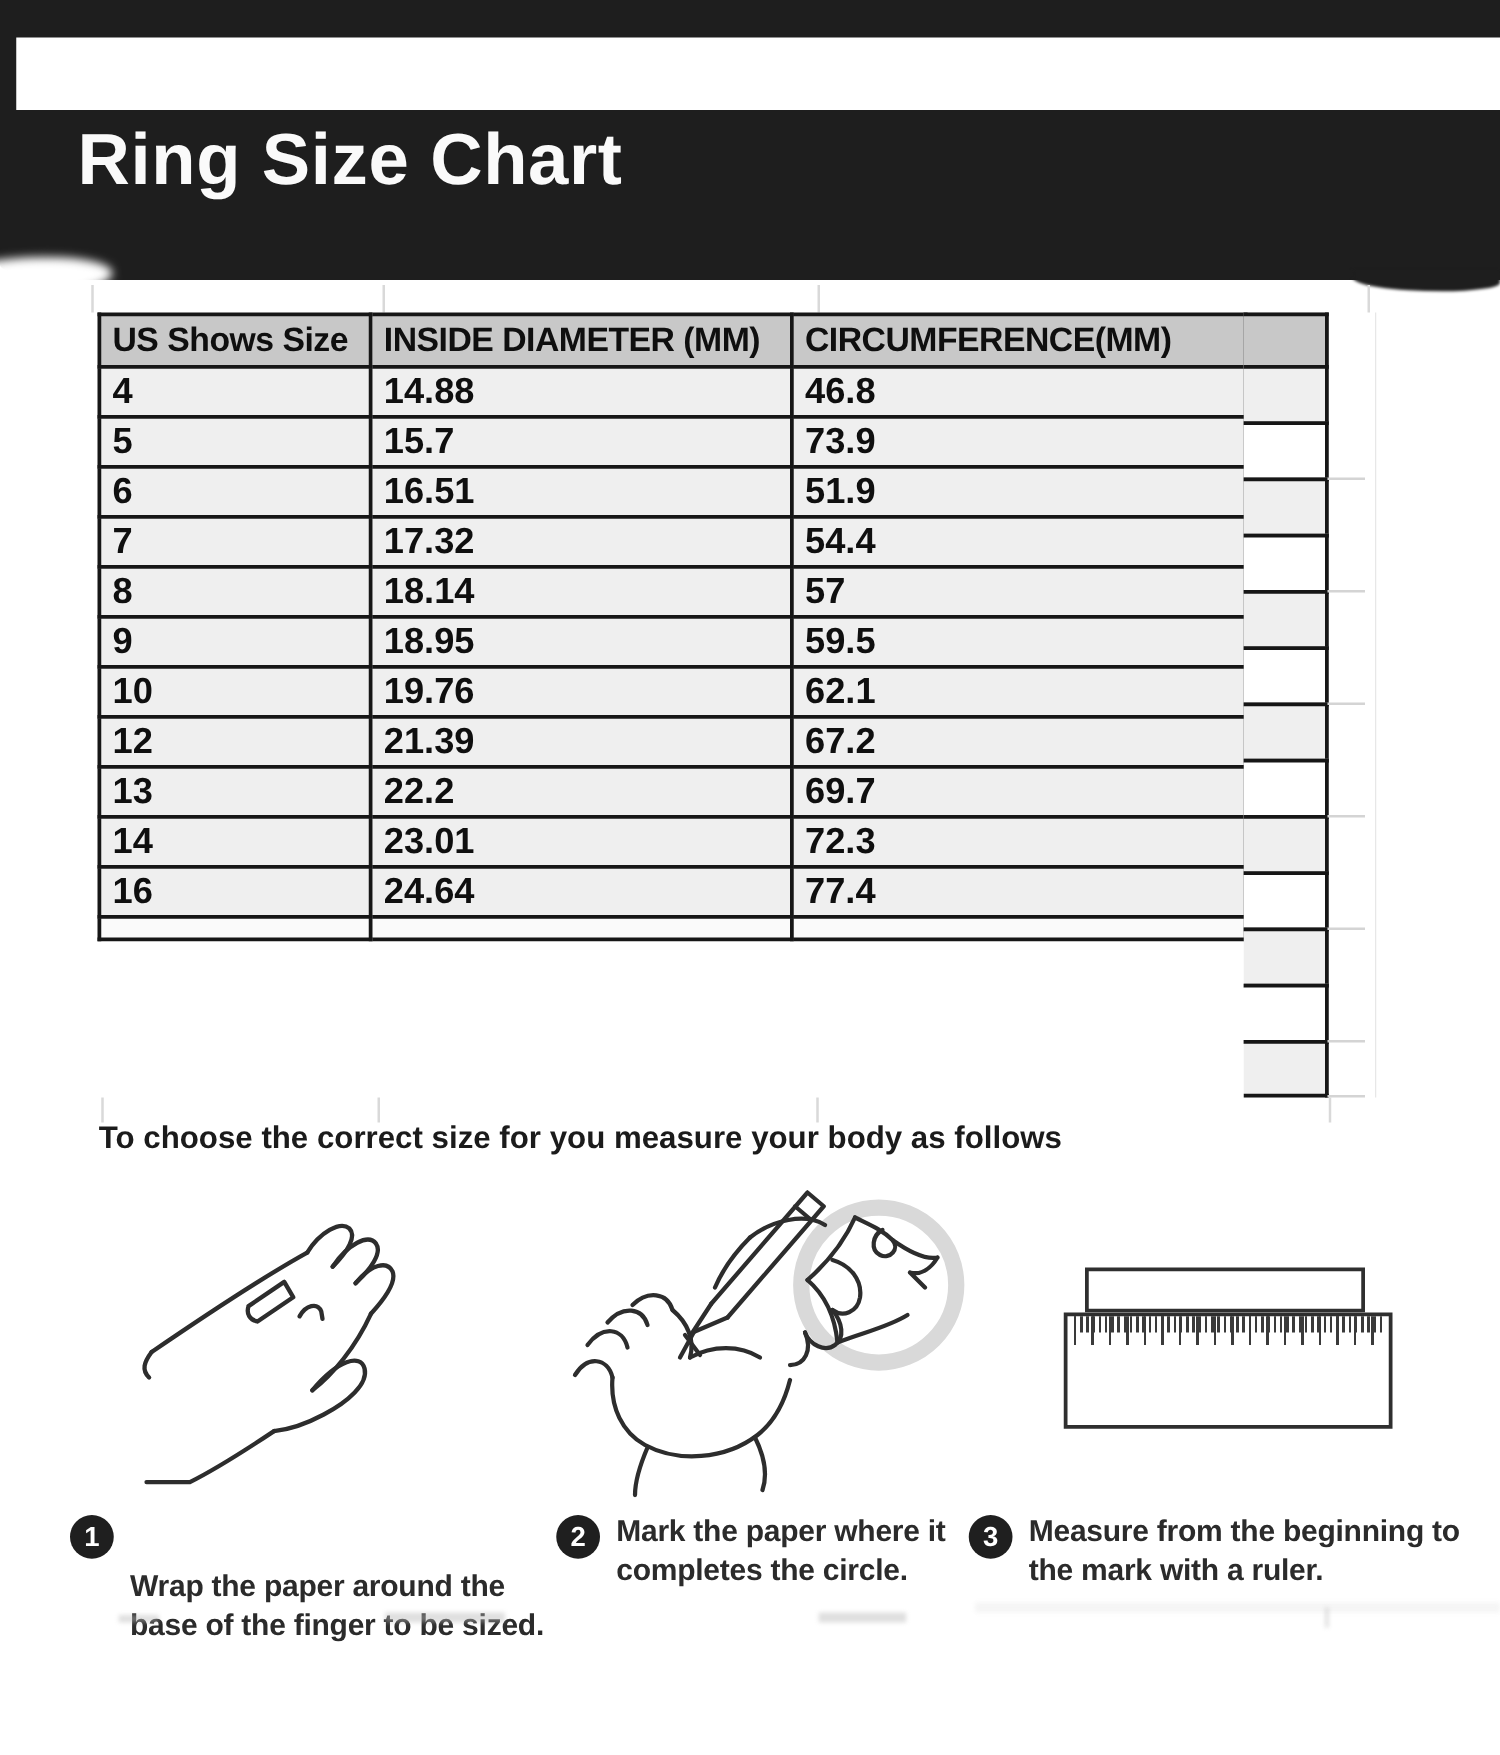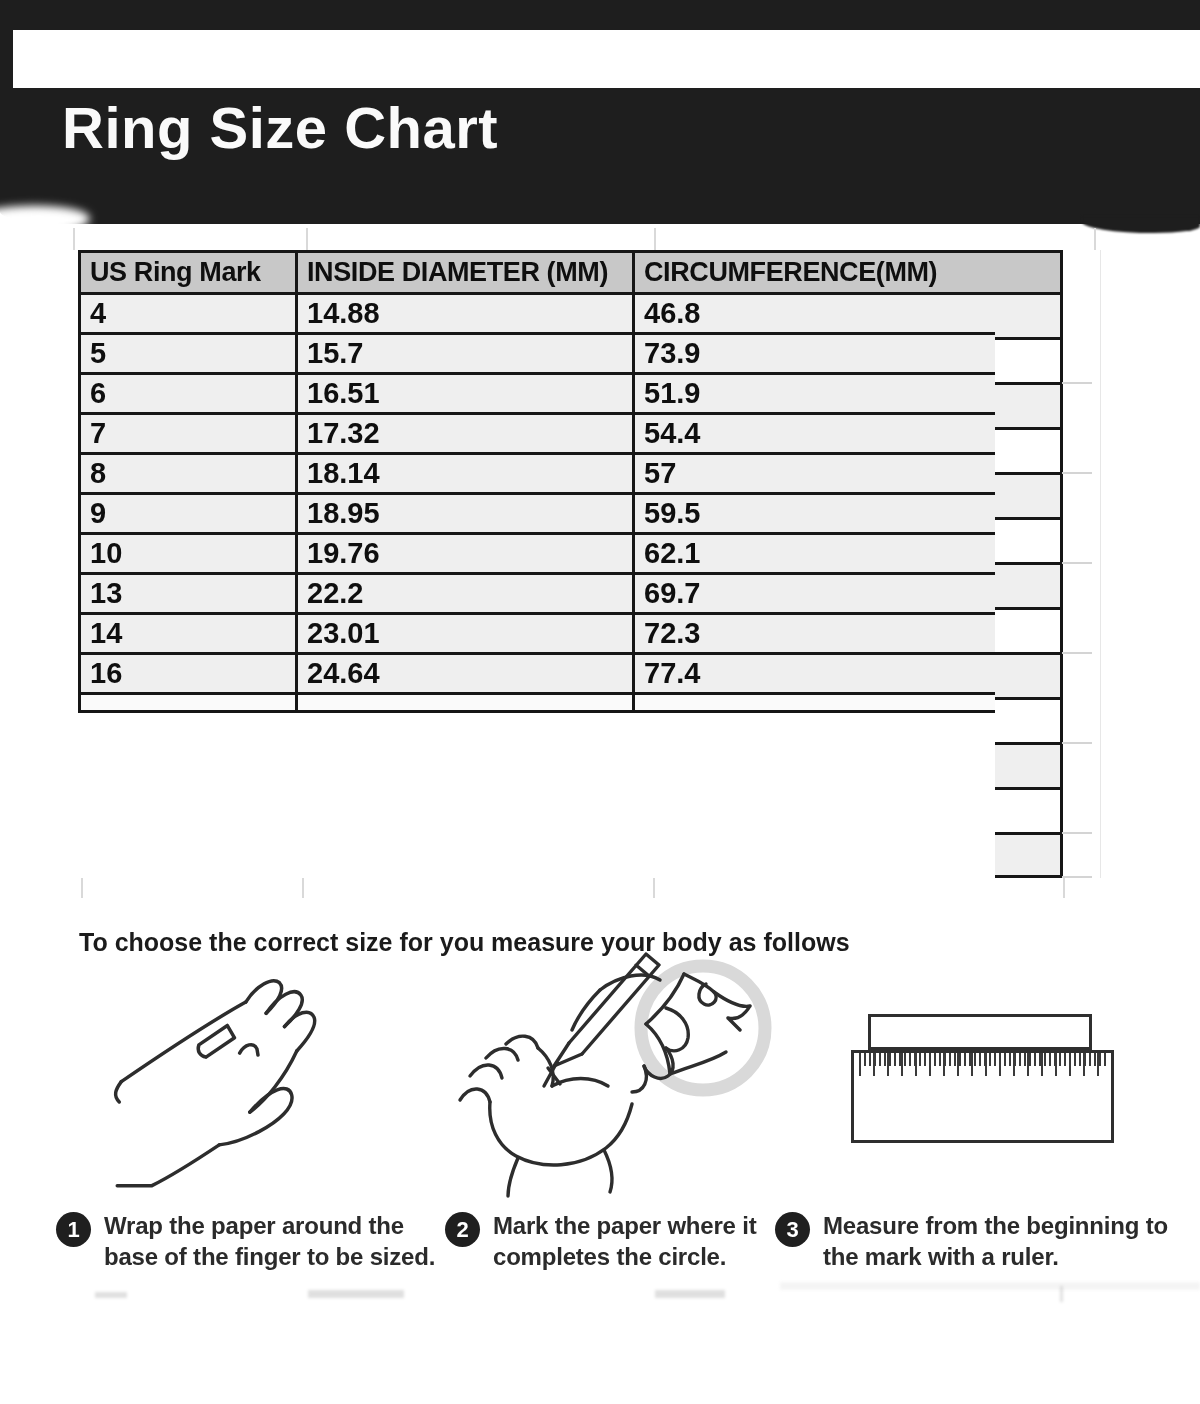--- a/index.html
+++ b/index.html
@@ -42,21 +42,21 @@
   .ring-table td { background:#efefef; height:37px; font-size:29px; }
   .ring-table tr.empty-row td { height:15px; background:#fafafa; }
   
   .xcell {
     position:absolute; left:995px; width:68px; box-sizing:border-box;
     border:3px solid #161616; border-left:none;
   }
   .xhead { top:250px; height:45px; background:#c8c8c8; }
   .xa { background:#efefef; } .xb { background:#ffffff; }
   
-  .caption { position:absolute; left:79px; top:896px; font-size:25px; font-weight:bold; color:#1b1b1b;margin-top:32px; }
+  .caption { position:absolute; left:79px; top:896px; font-size:25px; font-weight:bold; color:#1b1b1b; }
   
   .illus { position:absolute; }
   .illus svg { display:block; }
   .ruler-paper {
     position:absolute; left:868px; top:1014px; width:224px; height:36px;
     background:#ffffff; border:3px solid #2f2f2f; box-sizing:border-box;
   }
   .ruler-body {
     position:absolute; left:851px; top:1050px; width:263px; height:93px;
     background:#ffffff; border:3px solid #2f2f2f; box-sizing:border-box;
@@ -93,21 +93,21 @@
   <div class="gs gs-v" style="left:1094px;top:228px;height:22px;"></div>
 
   <table class="ring-table">
     <colgroup>
         <col style="width:217px">
         <col style="width:337px">
         <col style="width:363px">
       </colgroup>
     <tbody>
         <tr>
-      <th>US Ring Mark</th>
+      <th>US Shows Size</th>
       <th>INSIDE DIAMETER (MM)</th>
       <th>CIRCUMFERENCE(MM)</th>
     </tr>
     <tr>
           <td>4</td>
           <td>14.88</td>
           <td>46.8</td>
         </tr>
     <tr>
           <td>5</td>
@@ -131,20 +131,25 @@
         </tr>
     <tr>
           <td>9</td>
           <td>18.95</td>
           <td>59.5</td>
         </tr>
     <tr>
           <td>10</td>
           <td>19.76</td>
           <td>62.1</td>
+        </tr>
+    <tr>
+          <td>12</td>
+          <td>21.39</td>
+          <td>67.2</td>
         </tr>
     <tr>
           <td>13</td>
           <td>22.2</td>
           <td>69.7</td>
         </tr>
     <tr>
           <td>14</td>
           <td>23.01</td>
           <td>72.3</td>
@@ -242,21 +247,21 @@
   </div>
 
   <div class="ruler-paper"></div>
   <div class="ruler-body">
     <div class="ticks-short"></div>
     <div class="ticks-long"></div>
   </div>
 
   <div class="step" style="left:56px;top:1210px;width:405px;">
     <div class="step-badge">1</div>
-    <div class="step-text" style="width:352px;">Wrap the paper around the base of the finger to be sized.</div>
+    <div class="step-text" style="width:352px;margin-top:44px;">Wrap the paper around the base of the finger to be sized.</div>
   </div>
   <div class="step" style="left:445px;top:1210px;width:330px;">
     <div class="step-badge">2</div>
     <div class="step-text" style="width:282px;">Mark the paper where it completes the circle.</div>
   </div>
   <div class="step" style="left:775px;top:1210px;width:400px;">
     <div class="step-badge">3</div>
     <div class="step-text" style="width:352px;">Measure from the beginning to the mark with a ruler.</div>
   </div>
 

